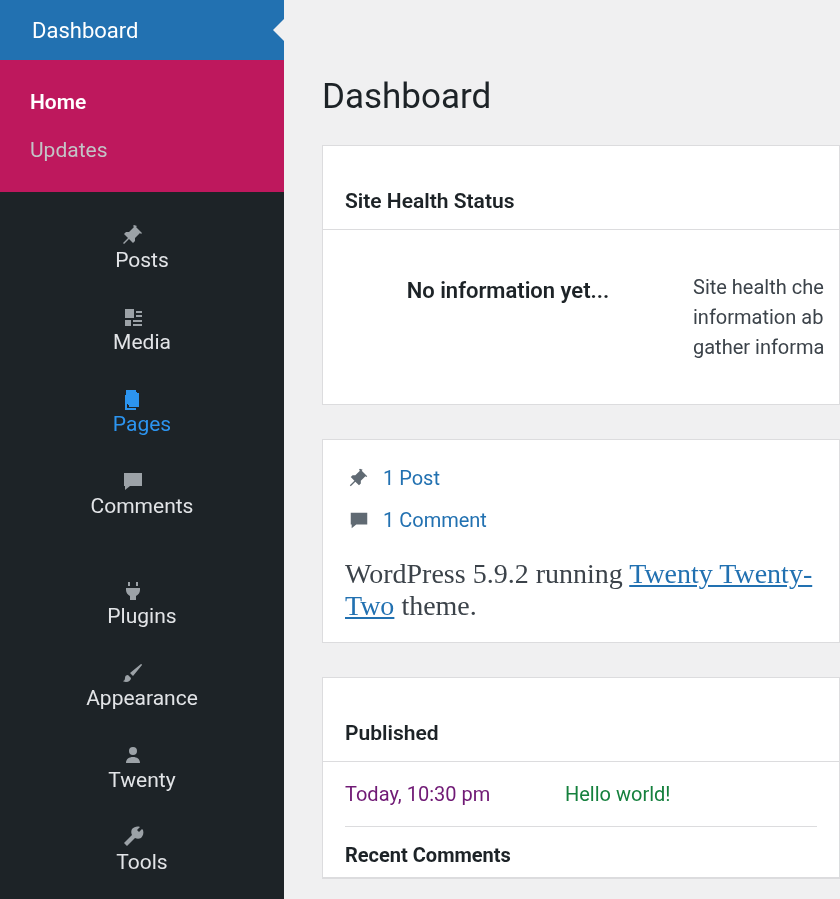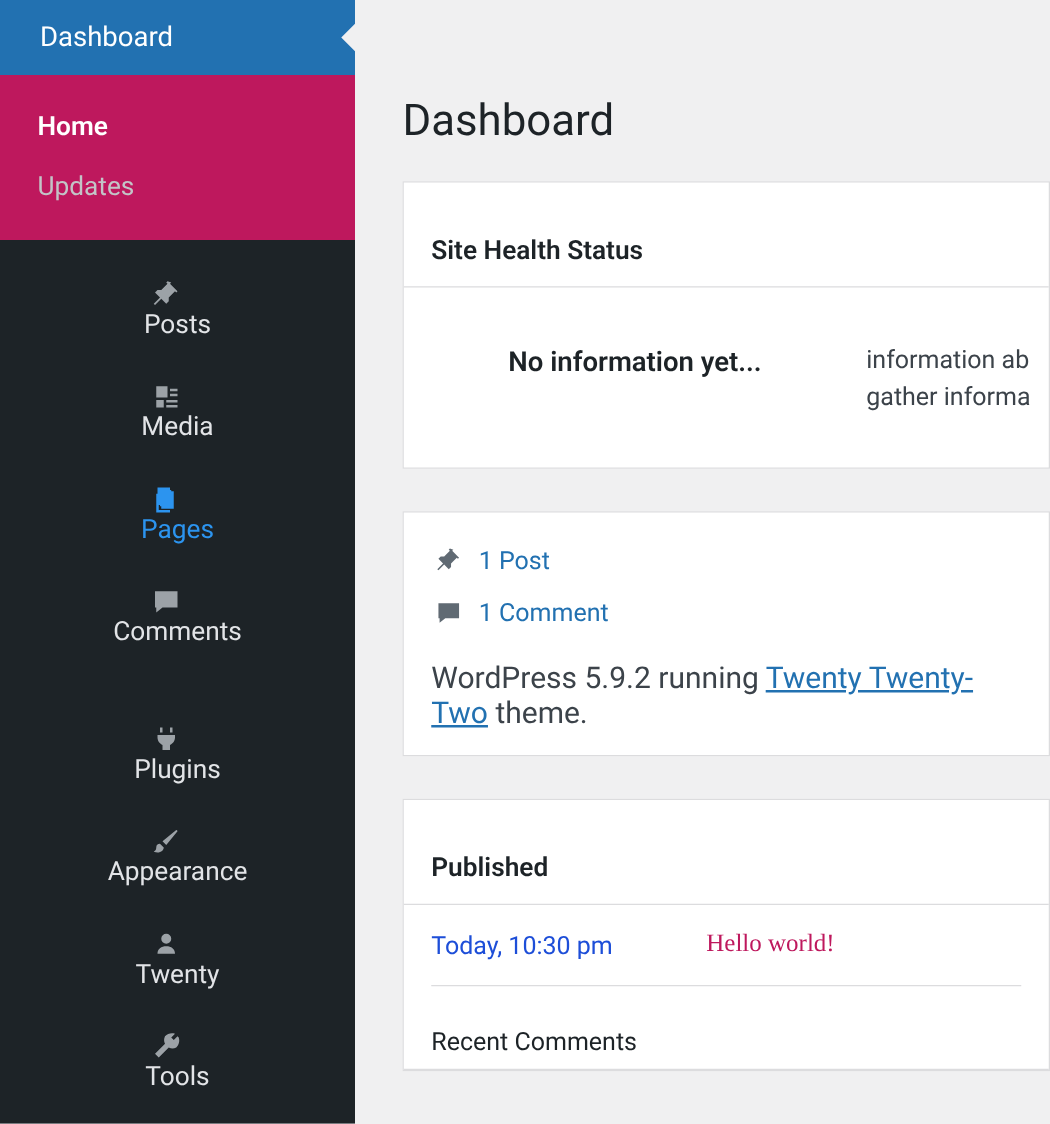--- a/index.html
+++ b/index.html
@@ -32,29 +32,29 @@
     
     .health-body { display:flex; padding:42px 0 42px 0; align-items:flex-start; }
     .health-left { width:370px; text-align:center; font-size:22px; font-weight:600; color:#1d2327; padding-top:6px; }
     .health-right { font-size:20px; color:#3c434a; line-height:1.5; }
     
     .glance-body { padding:24px 22px 20px; }
     .glance-item { display:flex; align-items:center; margin-bottom:14px; }
     .glance-item .icon { width:28px; height:28px; margin-right:10px; fill:#606a73; color:#606a73; display:flex; align-items:center; justify-content:center; }
     .glance-item svg { width:22px; height:22px; }
     .glance-item a { color:#2271b1; font-size:20px; text-decoration:none; cursor:pointer; }
-    .glance-footer { margin-top:24px; font-size:24px; color:#3c434a; }
+    .glance-footer { margin-top:24px; font-size:28px; color:#3c434a;font-family:Liberation Serif, serif; }
     .glance-footer a { color:#2271b1; text-decoration:underline; cursor:pointer; }
     
     .activity-body { padding:20px 22px 10px; }
     .activity-sub { font-size:20px; font-weight:400; color:#1d2327; margin-bottom:22px; }
     .activity-row { display:flex; margin-bottom:20px; }
-    .activity-time { width:220px; color:#1d4ed8; font-size:20px; }
-    .activity-link { color:#be185d; font-size:20px; text-decoration:none; cursor:pointer;font-family:Liberation Serif, serif; }
-    .activity-sub2 { font-size:20px; font-weight:400; color:#1d2327; padding-top:32px; border-top:1px solid #dcdcde; }
+    .activity-time { width:220px; color:#701a75; font-size:20px; }
+    .activity-link { color:#15803d; font-size:20px; text-decoration:none; cursor:pointer; }
+    .activity-sub2 { font-size:20px; font-weight:700; color:#1d2327; padding-top:16px; border-top:1px solid #dcdcde; }
     
     .sep-line { border-top:1px solid #dcdcde; margin:0; }
   </style>
 </head>
 <body>
 
 <div class="sidebar">
   <div class="menu-top">
     <span class="icon">
       <svg viewBox="0 0 24 24" fill="#fff">
@@ -152,20 +152,21 @@
 <div class="content">
   <h1 class="page-title">Dashboard</h1>
 
   <div class="postbox">
     <div class="postbox-header">
       <h2>Site Health Status</h2>
     </div>
     <div class="health-body">
       <div class="health-left">No information yet...</div>
       <div class="health-right">
+        <div>Site health che</div>
         <div>information ab</div>
         <div>gather informa</div>
       </div>
     </div>
   </div>
 
   <div class="postbox">
     <div class="glance-body">
       <div class="glance-item">
         <span class="icon">

